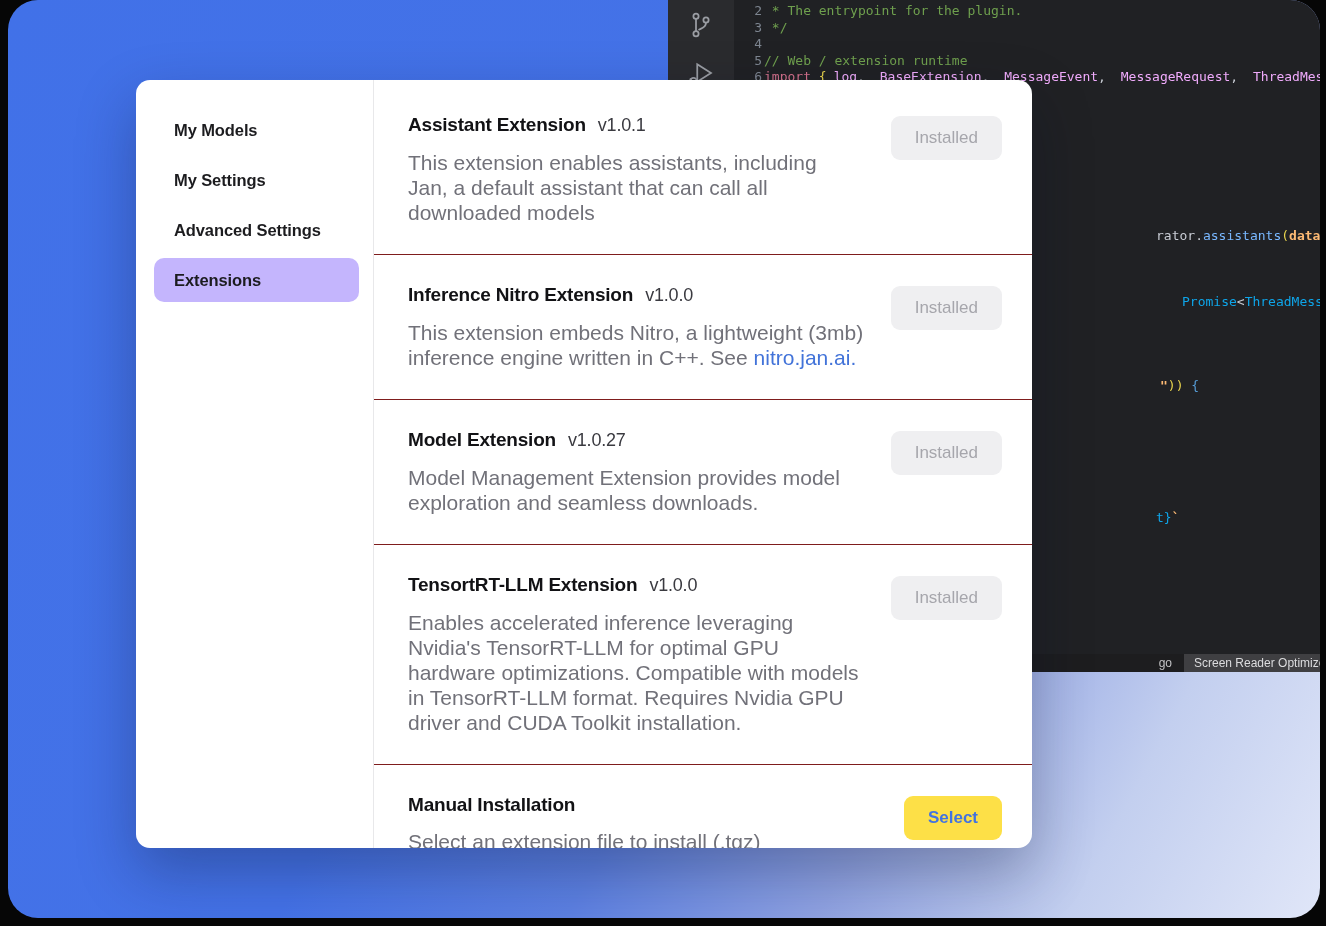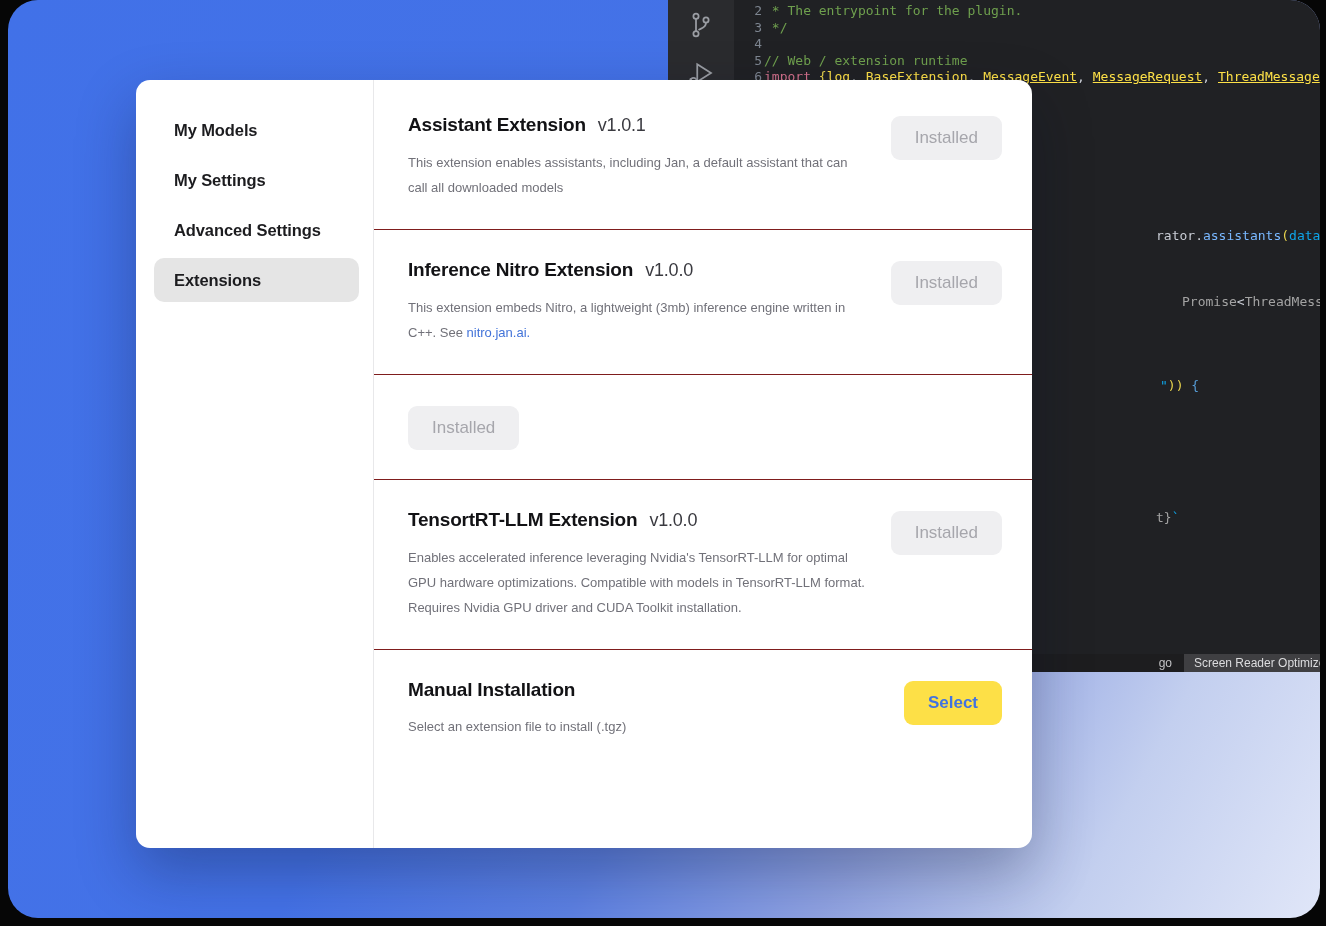--- a/index.html
+++ b/index.html
@@ -14,49 +14,49 @@
   .activity-bar{position:absolute;left:0;top:0;width:66px;height:100%;background:#2a2b2e;
                 display:flex;flex-direction:column;align-items:center;padding-top:10px;box-sizing:border-box;gap:18px;}
   .activity-bar svg{display:block;}
   .gutter{position:absolute;left:66px;top:3px;width:28px;text-align:right;color:#7d8590;line-height:16.5px;}
   .code-lines{position:absolute;left:96px;top:3px;right:0;line-height:16.5px;white-space:pre;}
   .cl{height:16.5px;}
   .frag{position:absolute;white-space:pre;line-height:16px;}
   .tk-c{color:#6fa04e;}
   .tk-kw{color:#d4718c;text-decoration:underline;}
   .tk-y{color:#e8d44d;}
-  .tk-id{color:#fde047;text-decoration:underline;}
+  .tk-id{color:#f0abfc;margin-left:7px;}
   .tk-w{color:#c8ccd4;}
   .tk-cy{color:#79b8ff;}
-  .tk-or{color:#0ea5e9;}
-  .tk-tl{color:#a3a3a3;}
+  .tk-or{color:#fdba74;font-weight:bold;}
+  .tk-tl{color:#0ea5e9;}
   .tk-bl{color:#569cd6;}
   .statusbar{position:absolute;left:0;bottom:0;right:0;height:18px;background:#1d1d1f;
              display:flex;justify-content:flex-end;align-items:center;
              font-family:"Liberation Sans",sans-serif;font-size:12px;}
   .status-left{color:#c2c2c4;margin-right:12px;}
   .status-seg{background:#3f3f42;color:#dcdcde;height:18px;line-height:18px;padding-left:10px;
               width:126px;flex:0 0 auto;overflow:hidden;white-space:nowrap;}
   
   .modal{position:absolute;left:128px;top:80px;width:896px;height:768px;background:#ffffff;border-radius:14px;
          box-shadow:0 24px 60px rgba(10,15,40,.30);display:flex;overflow:hidden;}
   .sidebar{width:238px;flex:0 0 auto;border-right:1px solid #e8e8ea;padding:28px 14px 0 18px;box-sizing:border-box;}
   .side-item{height:44px;line-height:44px;padding-left:20px;margin-bottom:6px;border-radius:10px;
              font-size:16.5px;font-weight:700;color:#1c1c1f;letter-spacing:-.1px;cursor:pointer;}
-  .side-item.active{background:#e5e5e5;}
+  .side-item.active{background:#c4b5fd;}
   .content{flex:1;overflow:hidden;}
   .ext-row{display:flex;justify-content:space-between;align-items:flex-start;gap:20px;
            padding:26px 30px 29px 34px;}
   .ext-row.first{padding-top:31px;gap:36px;}
   .ext-row + .ext-row{border-top:1px solid #7f1d1d;}
   .ext-text{max-width:582px;}
   .ext-title-line{font-size:19px;line-height:27px;color:#121215;letter-spacing:-.2px;}
   .ext-name{font-weight:700;}
   .ext-version{font-weight:400;color:#3a3a40;margin-left:12px;font-size:18px;}
-  .ext-desc{margin:11px 0 0 0;font-size:13px;line-height:25px;color:#717179;}
+  .ext-desc{margin:11px 0 0 0;font-size:21px;line-height:25px;color:#717179;}
   .ext-desc .link{color:#4273d9;cursor:pointer;}
   .btn{flex:0 0 auto;margin-top:5px;height:44px;padding:3px 24px;border:none;border-radius:9px;
        font-family:inherit;font-size:17px;cursor:pointer;}
   .btn.installed{background:#efeff1;color:#a6a6ac;font-weight:400;}
   .btn.select{background:#fde047;color:#4273e0;font-weight:700;}
 </style>
 </head>
 <body>
 
 <div class="canvas">
@@ -116,20 +116,24 @@
             <button class="btn installed">Installed</button>
           </div>
           <div class="ext-row">
             <div class="ext-text">
               <div class="ext-title-line"><span class="ext-name">Inference Nitro Extension</span><span class="ext-version">v1.0.0</span></div>
               <p class="ext-desc"><span>This extension embeds Nitro, a lightweight (3mb) inference engine written in C++. See </span><span class="link">nitro.jan.ai.</span></p>
             </div>
             <button class="btn installed">Installed</button>
           </div>
           <div class="ext-row">
+            <div class="ext-text">
+              <div class="ext-title-line"><span class="ext-name">Model Extension</span><span class="ext-version">v1.0.27</span></div>
+              <p class="ext-desc"><span>Model Management Extension provides model exploration and seamless downloads.</span></p>
+            </div>
             <button class="btn installed">Installed</button>
           </div>
           <div class="ext-row">
             <div class="ext-text">
               <div class="ext-title-line"><span class="ext-name">TensortRT-LLM Extension</span><span class="ext-version">v1.0.0</span></div>
               <p class="ext-desc"><span>Enables accelerated inference leveraging Nvidia's TensorRT-LLM for optimal GPU hardware optimizations. Compatible with models in TensorRT-LLM format. Requires Nvidia GPU driver and CUDA Toolkit installation.</span></p>
             </div>
             <button class="btn installed">Installed</button>
           </div>
           <div class="ext-row">

